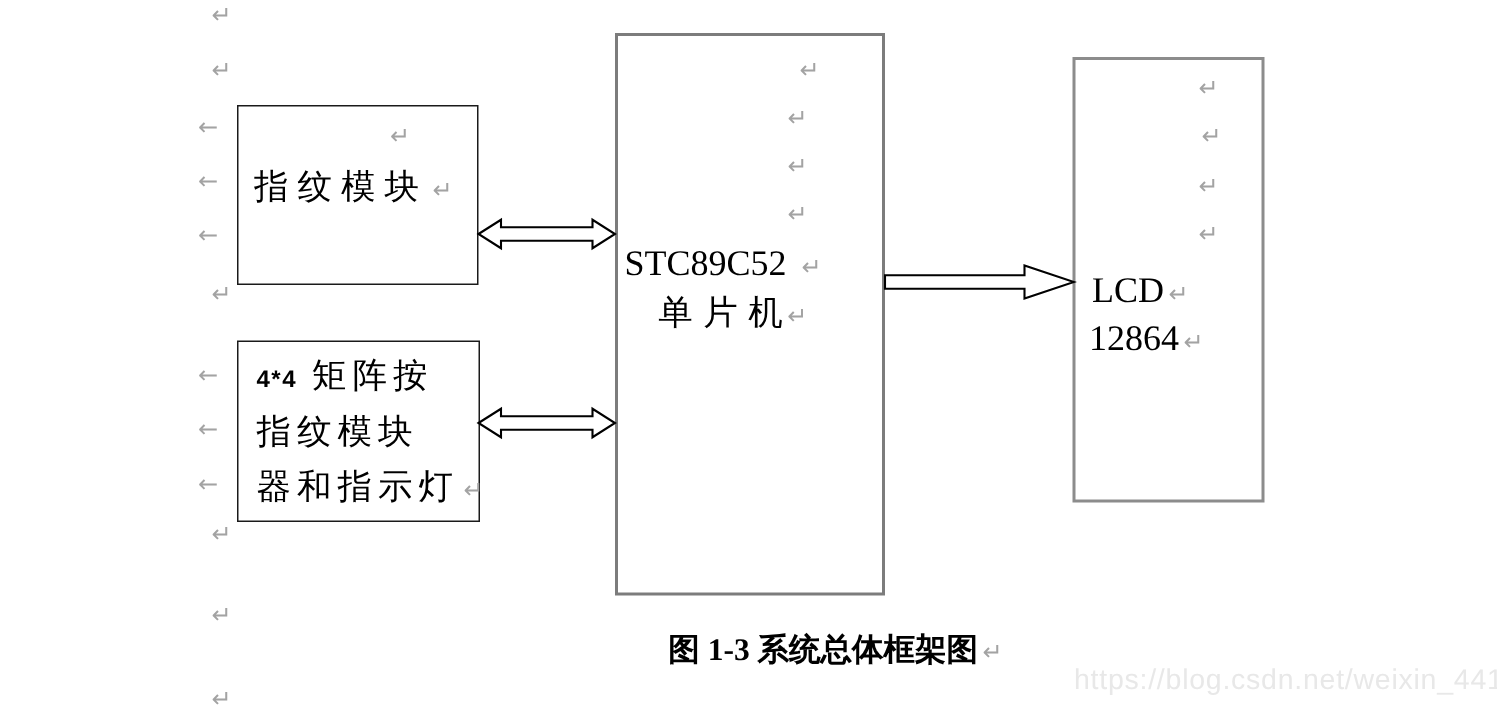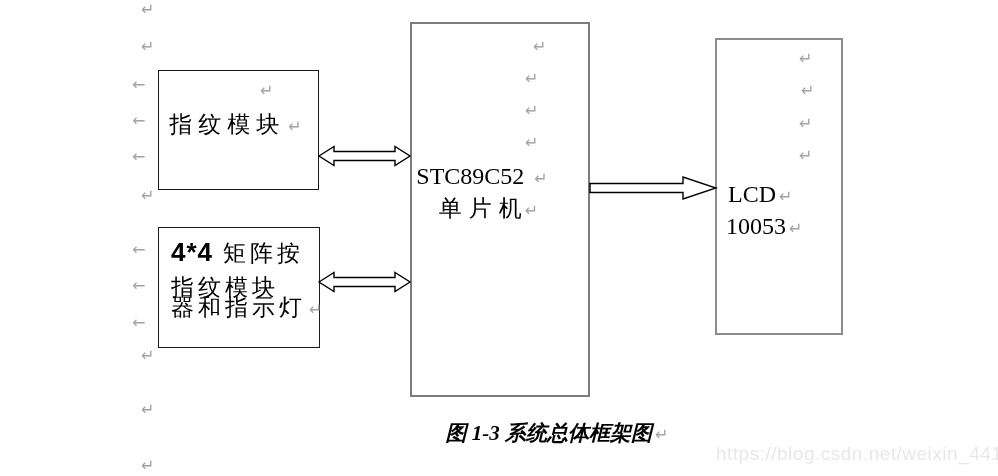--- a/index.html
+++ b/index.html
@@ -27,32 +27,31 @@
     line-height: 1;
     white-space: nowrap;
   }
   .center { text-align: center; }
   .cjk-space { letter-spacing: 6px; }
   .cjk-space2 { letter-spacing: 4px; }
   .latin { font-size: 24px; }
   .kp-num {
     font-family: "Liberation Sans", "DejaVu Sans", sans-serif;
     font-weight: bold;
-    font-size: 26px;
+    font-size: 16px;
     letter-spacing: 1px;
   }
   .kp-rest { margin-left: 10px; letter-spacing: 4px; }
   .caption {
     position: absolute;
     left: 387px; top: 419px; width: 340px;
     text-align: center;
     font-size: 21px;
     font-weight: bold;
     white-space: nowrap;
-    font-style: italic;
   }
   .pmark {
     position: absolute;
     font-family: "DejaVu Sans", sans-serif;
     font-size: 16px;
     line-height: 1;
     color: #a3a3a3;
     font-weight: normal;
   }
   .pmark-inline {
@@ -105,33 +104,33 @@
   <span class="pmark" style="left:132px; top:149px;">←</span>
   <span class="pmark" style="left:132px; top:242px;">←</span>
   <span class="pmark" style="left:132px; top:278px;">←</span>
   <span class="pmark" style="left:132px; top:315px;">←</span>
 
   <span class="pmark" style="left:260px; top:83px;">↵</span>
   <div class="txt center cjk-space" style="left:158px; top:113px; width:161px;"><span>指纹模块</span><span class="pmark-inline">↵</span></div>
 
   <div class="txt" style="left:171px; top:239px;"><span class="kp-num">4*4</span><span class="kp-rest">矩阵按</span></div>
   <div class="txt cjk-space2" style="left:171px; top:276px;"><span>指纹模块</span></div>
-  <div class="txt cjk-space2" style="left:171px; top:296px;"><span>器和指示灯</span><span class="pmark-inline">↵</span></div>
+  <div class="txt cjk-space2" style="left:171px; top:313px;"><span>器和指示灯</span><span class="pmark-inline">↵</span></div>
 
   <span class="pmark" style="left:533px; top:39px;">↵</span>
   <span class="pmark" style="left:525px; top:71px;">↵</span>
   <span class="pmark" style="left:525px; top:103px;">↵</span>
   <span class="pmark" style="left:525px; top:135px;">↵</span>
   <div class="txt latin center" style="left:410px; top:164px; width:144px;"><span>STC89C52</span><span class="pmark-inline sp">↵</span></div>
   <div class="txt center" style="left:410px; top:197px; width:164px; letter-spacing:7px;"><span>单片机</span><span class="pmark-inline" style="margin-left:-4px;">↵</span></div>
 
   <span class="pmark" style="left:799px; top:51px;">↵</span>
   <span class="pmark" style="left:801px; top:83px;">↵</span>
   <span class="pmark" style="left:799px; top:116px;">↵</span>
   <span class="pmark" style="left:799px; top:148px;">↵</span>
   <div class="txt latin" style="left:728px; top:182px;"><span>LCD</span><span class="pmark-inline">↵</span></div>
-  <div class="txt latin" style="left:726px; top:214px;"><span>10053</span><span class="pmark-inline">↵</span></div>
+  <div class="txt latin" style="left:726px; top:214px;"><span>12864</span><span class="pmark-inline">↵</span></div>
 
   <div class="caption"><span>图 1-3  系统总体框架图</span><span class="pmark-inline">↵</span></div>
 
   <div class="watermark">https://blog.csdn.net/weixin_44116175</div>
 
 </div>
 
 </body></html>

